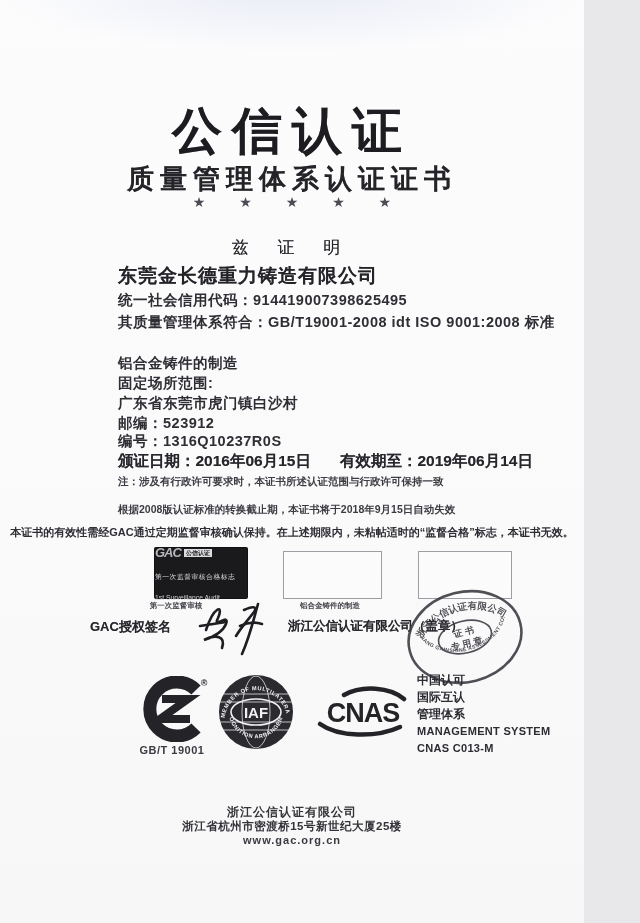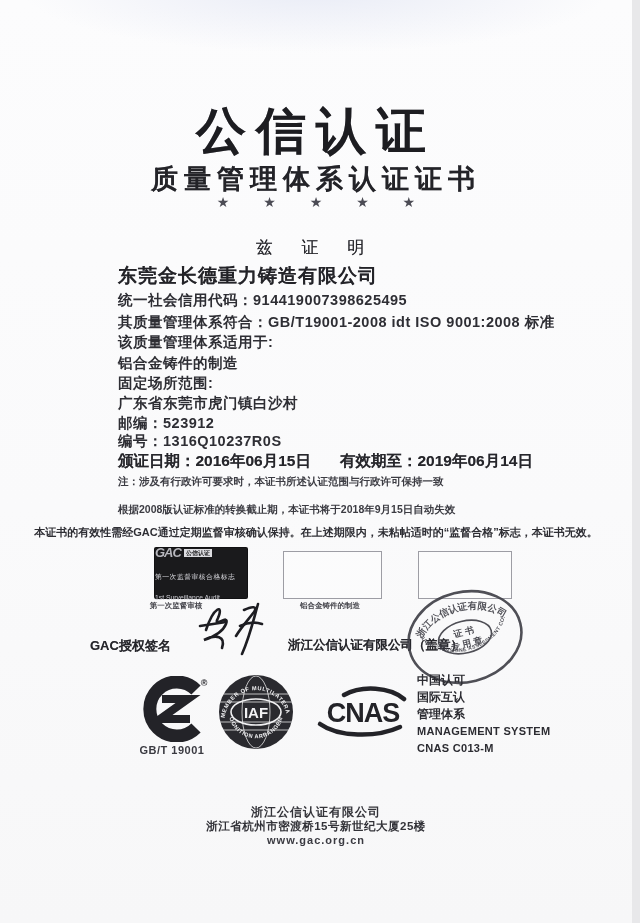--- a/index.html
+++ b/index.html
@@ -1,17 +1,17 @@
 <!DOCTYPE html>
 <html><head>
 <meta charset="utf-8">
 <style>
   html,body{margin:0;padding:0;background:#e8e8ea;}
   #page{
-    position:relative;width:632px;height:923px;overflow:hidden;
+    position:relative;width:584px;height:923px;overflow:hidden;
     background:
       radial-gradient(ellipse 420px 90px at 50% -10px, rgba(185,195,228,.28), rgba(185,195,228,0) 70%),
       linear-gradient(180deg,#fcfcfd 0%,#fafafb 55%,#f7f7f8 100%);
     font-family:"Liberation Sans","DejaVu Sans",sans-serif;
     color:#2b2b30;
   }
   .abs{position:absolute;}
   .ctr{left:50%;transform:translateX(-50%);white-space:nowrap;}
   .soft{text-shadow:0 0 .5px rgba(45,45,52,.55);}
 
@@ -29,21 +29,21 @@
     display:flex;flex-direction:column;align-items:flex-start;justify-content:center;gap:12px;
     box-shadow:0 0 0 1px #111113;}
   .gac-brandrow{display:flex;align-items:center;gap:3px;}
   .gac-brand{font-size:13px;font-style:italic;font-weight:900;letter-spacing:-1px;color:#b7b7bd;}
   .gac-tag{font-size:6px;font-weight:700;background:#dddde1;color:#151517;padding:1px 2px;line-height:1;}
   .gac-l1{font-size:6.8px;color:#d9d9de;letter-spacing:.5px;}
   .gac-l2{font-size:6.8px;color:#cfcfd5;}
   .audit-box{width:97px;height:46px;border:1px solid #9d9da4;background:rgba(255,255,255,.35);}
   .boxlabel{font-size:7.5px;font-weight:600;color:#45454c;transform:translateX(-50%);white-space:nowrap;}
 
-  .sigrow-label{font-size:13px;font-weight:700;color:#26262b;white-space:nowrap;margin-top:19px;}
+  .sigrow-label{font-size:13px;font-weight:700;color:#26262b;white-space:nowrap;}
 
   .acc-cn{font-size:12px;font-weight:700;color:#2c2c32;line-height:17px;white-space:nowrap;}
   .acc-en{font-size:11px;font-weight:800;color:#2c2c32;line-height:17px;letter-spacing:.3px;white-space:nowrap;}
   .gbt-label{font-size:11px;font-weight:600;color:#3a3a41;letter-spacing:.5px;}
 
   .footer-line{font-size:12px;font-weight:700;color:#333339;letter-spacing:1px;}
   .footer-addr{font-size:11.5px;font-weight:700;color:#333339;letter-spacing:.5px;}
   .footer-web{font-size:11px;font-weight:700;color:#3a3a41;letter-spacing:1px;}
 
   .seal{transform:rotate(-14deg);opacity:.9;}
@@ -56,21 +56,20 @@
 
   <div class="abs ctr title soft" style="top:98px;">公信认证</div>
   <div class="abs ctr subtitle soft" style="top:161px;">质量管理体系认证证书</div>
   <div class="abs ctr stars" style="top:194px;">★ ★ ★ ★ ★</div>
 
   <div class="abs ctr decl soft" style="top:236px;">兹 证 明</div>
   <div class="abs company soft" style="left:118px;top:263px;">东莞金长德重力铸造有限公司</div>
 
   <div class="abs bodyline" style="left:118px;top:291px;">统一社会信用代码：914419007398625495</div>
   <div class="abs bodyline" style="left:118px;top:313px;">其质量管理体系符合：GB/T19001-2008 idt ISO 9001:2008 标准</div>
-  <div class="abs bodyline" style="left:118px;top:333px;">该质量管理体系适用于:</div>
   <div class="abs bodyline" style="left:118px;top:354px;">铝合金铸件的制造</div>
   <div class="abs bodyline" style="left:118px;top:374px;">固定场所范围:</div>
   <div class="abs bodyline" style="left:118px;top:394px;">广东省东莞市虎门镇白沙村</div>
   <div class="abs bodyline" style="left:118px;top:414px;">邮编：523912</div>
   <div class="abs bodyline" style="left:118px;top:432px;">编号：1316Q10237R0S</div>
 
   <div class="abs dateline soft" style="left:118px;top:451px;">颁证日期：2016年06月15日</div>
   <div class="abs dateline soft" style="left:340px;top:451px;">有效期至：2019年06月14日</div>
 
   <div class="abs note" style="left:118px;top:475px;">注：涉及有行政许可要求时，本证书所述认证范围与行政许可保持一致</div>

